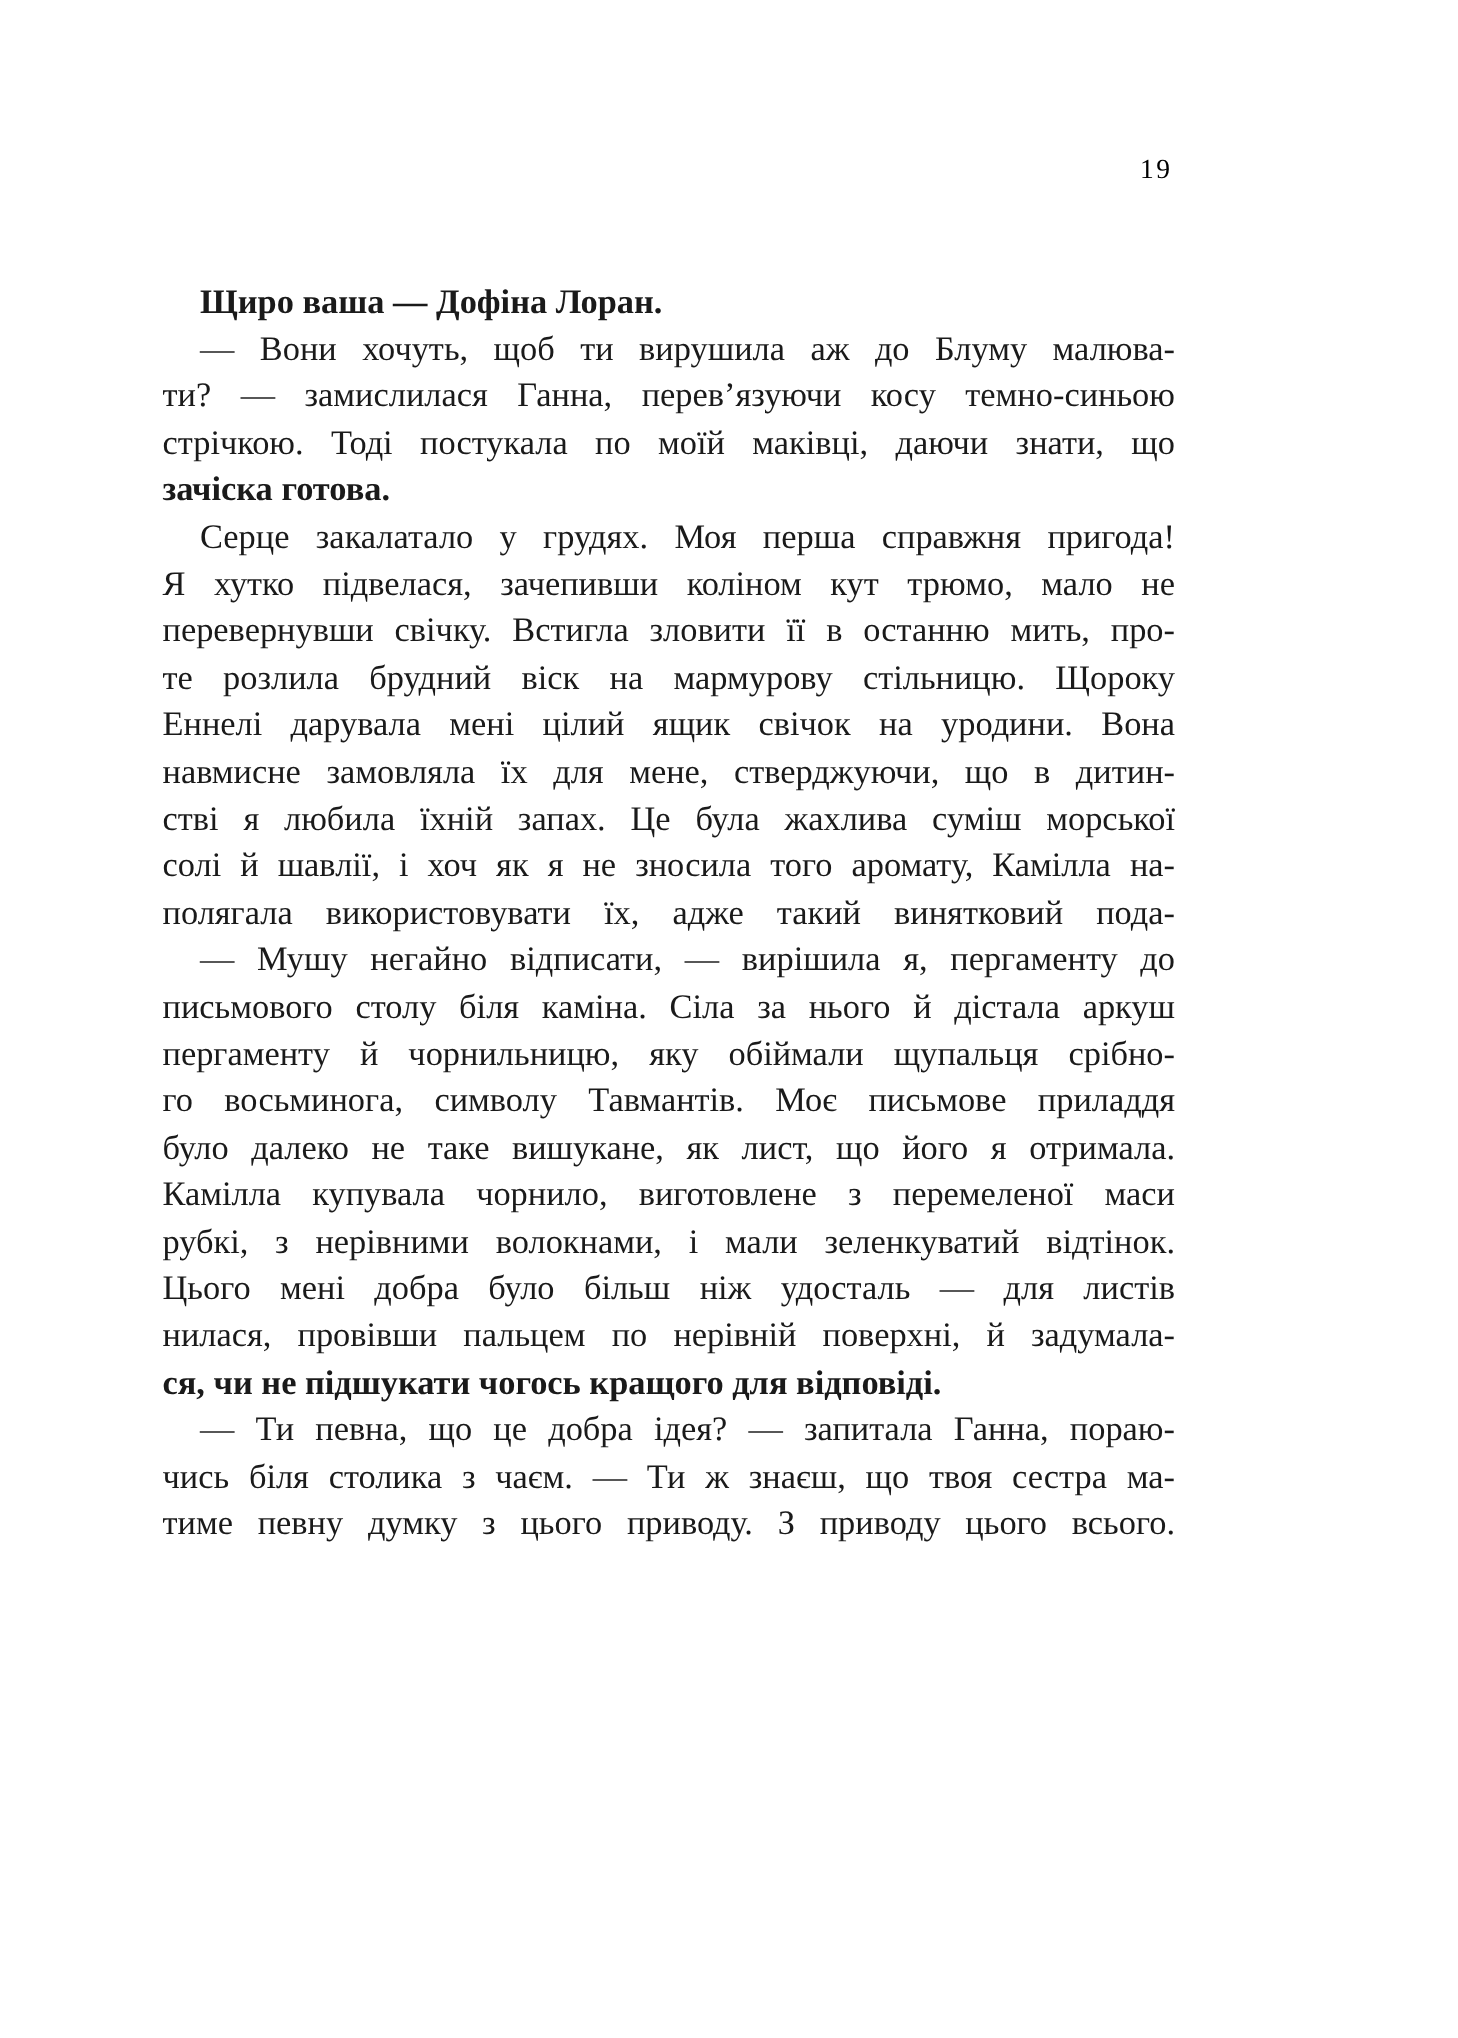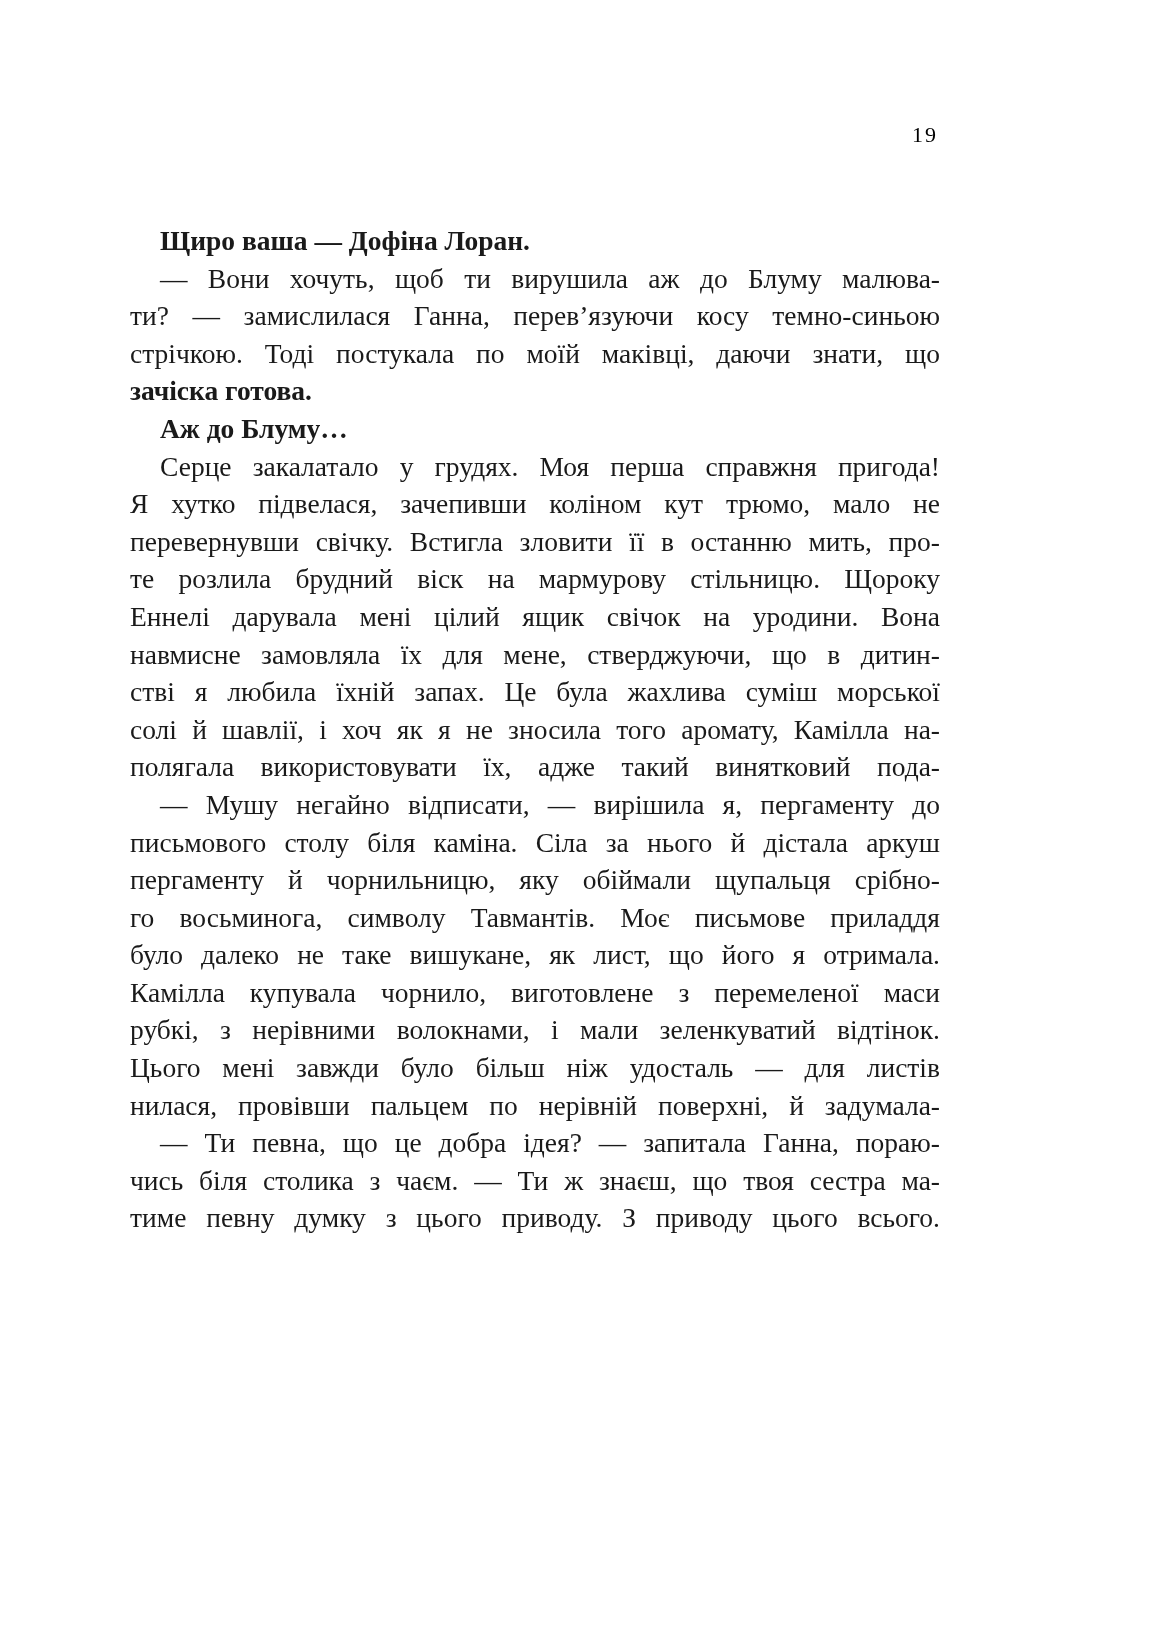--- a/index.html
+++ b/index.html
@@ -60,23 +60,20 @@
       <span class="line indent last">Щиро ваша — Дофіна Лоран.</span>
     </div>
 
     <div class="paragraph">
       <span class="line indent">— Вони хочуть, щоб ти вирушила аж до Блуму малюва-</span>
       <span class="line">ти? — замислилася Ганна, перев’язуючи косу темно-синьою</span>
       <span class="line">стрічкою. Тоді постукала по моїй маківці, даючи знати, що</span>
       <span class="line last">зачіска готова.</span>
     </div>
 
-    <div class="paragraph">
-      <span class="line indent last">Аж до Блуму…</span>
-    </div>
 
     <div class="paragraph">
       <span class="line indent">Серце закалатало у грудях. Моя перша справжня пригода!</span>
       <span class="line">Я хутко підвелася, зачепивши коліном кут трюмо, мало не</span>
       <span class="line">перевернувши свічку. Встигла зловити її в останню мить, про-</span>
       <span class="line">те розлила брудний віск на мармурову стільницю. Щороку</span>
       <span class="line">Еннелі дарувала мені цілий ящик свічок на уродини. Вона</span>
       <span class="line">навмисне замовляла їх для мене, стверджуючи, що в дитин-</span>
       <span class="line">стві я любила їхній запах. Це була жахлива суміш морської</span>
       <span class="line">солі й шавлії, і хоч як я не зносила того аромату, Камілла на-</span>
@@ -84,22 +81,23 @@
     </div>
 
     <div class="paragraph">
       <span class="line indent">— Мушу негайно відписати, — вирішила я, пергаменту до</span>
       <span class="line">письмового столу біля каміна. Сіла за нього й дістала аркуш</span>
       <span class="line">пергаменту й чорнильницю, яку обіймали щупальця срібно-</span>
       <span class="line">го восьминога, символу Тавмантів. Моє письмове приладдя</span>
       <span class="line">було далеко не таке вишукане, як лист, що його я отримала.</span>
       <span class="line">Камілла купувала чорнило, виготовлене з перемеленої маси</span>
       <span class="line">рубкі, з нерівними волокнами, і мали зеленкуватий відтінок.</span>
-      <span class="line">Цього мені завжди було більш ніж удосталь — для листів</span>
+      <span class="line">Цього мені добра було більш ніж удосталь — для листів</span>
       <span class="line">нилася, провівши пальцем по нерівній поверхні, й задумала-</span>
+      <span class="line last">ся, чи не підшукати чогось кращого для відповіді.</span>
     </div>
 
     <div class="paragraph">
       <span class="line indent">— Ти певна, що це добра ідея? — запитала Ганна, пораю-</span>
       <span class="line">чись біля столика з чаєм. — Ти ж знаєш, що твоя сестра ма-</span>
       <span class="line">тиме певну думку з цього приводу. З приводу цього всього.</span>
     </div>
 
   </div>
 </div>

